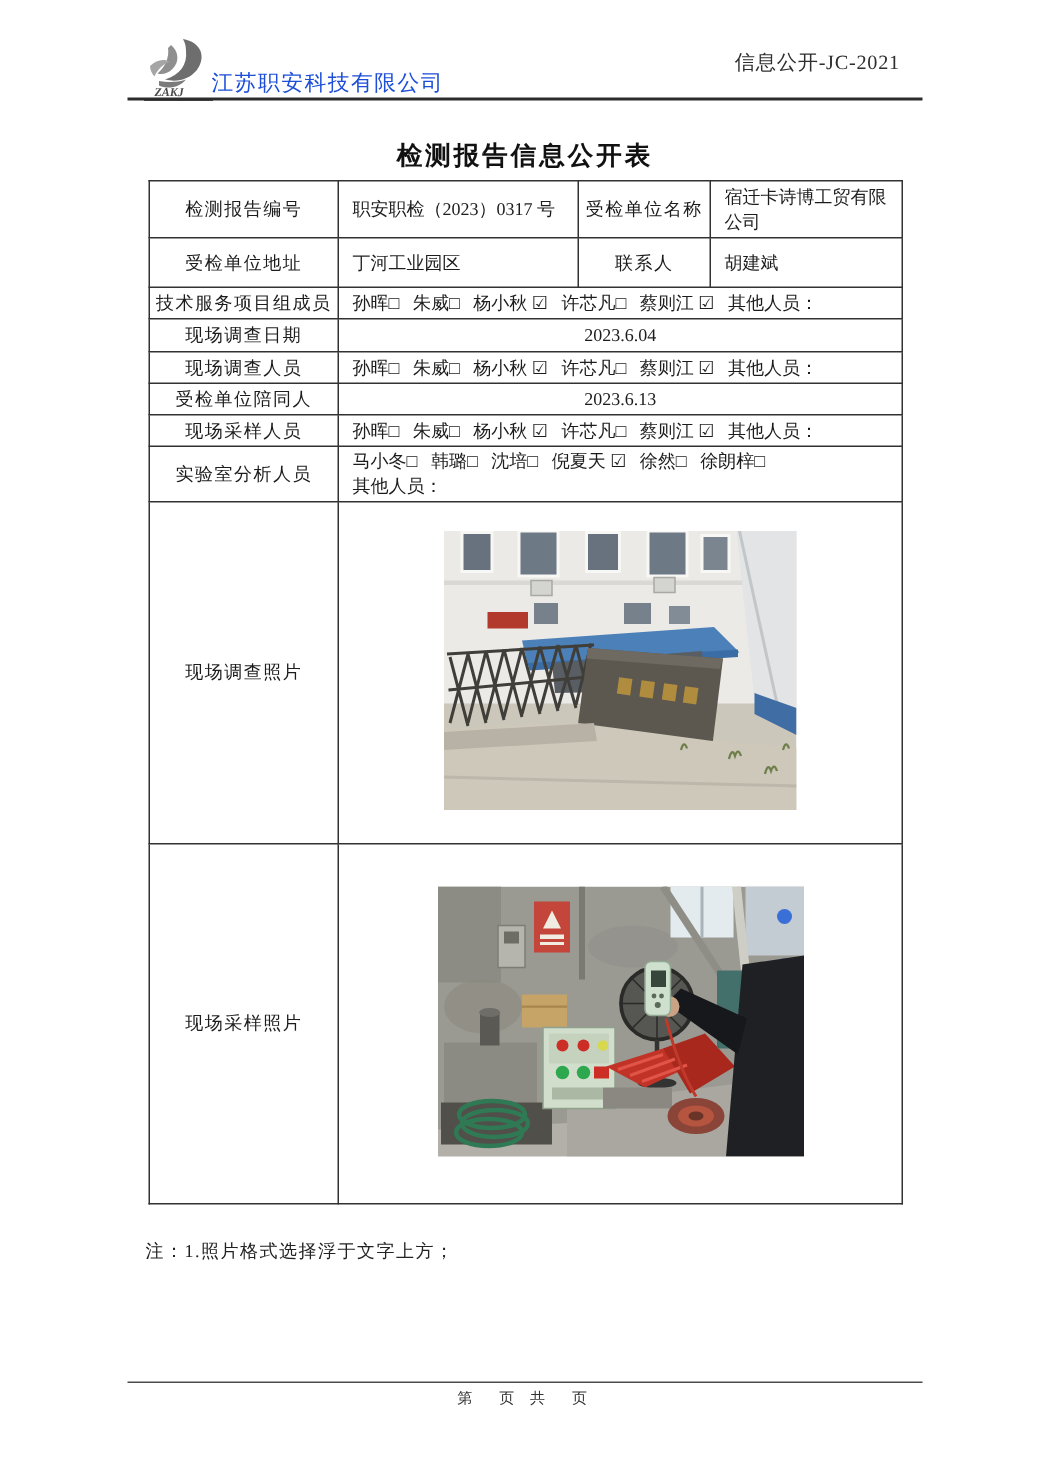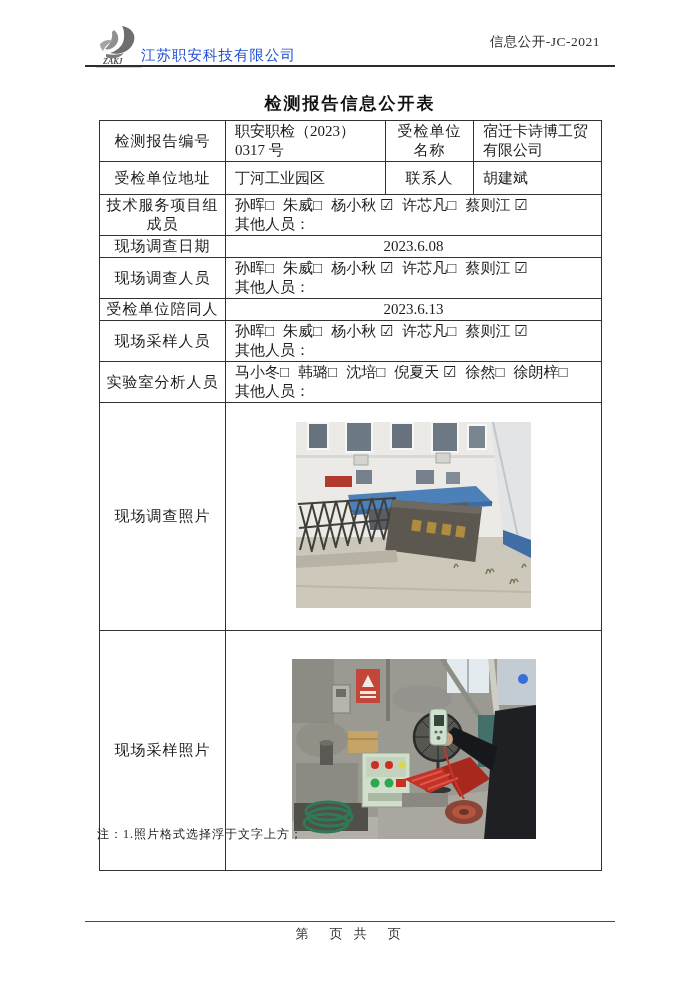--- a/index.html
+++ b/index.html
@@ -30,37 +30,37 @@
   
   .page-title {
     position: absolute; left: 0; top: 92px; width: 700px;
     text-align: center; font-size: 17px; font-weight: bold;
     letter-spacing: 2px; color: #111;
   }
   
   .info-table {
     position: absolute; left: 99px; top: 120px; width: 502px;
     border-collapse: collapse; table-layout: fixed;
-    font-size: 15px; color: #1c1c1c;
+    font-size: 12px; color: #1c1c1c;
   }
   .info-table td { border: 1px solid #323232; padding: 1px 4px; vertical-align: middle; }
   td.lbl { text-align: center; letter-spacing: 1px; }
   td.val { text-align: left; padding-left: 9px; }
   td.ctr { text-align: center; }
   td.photo-cell { text-align: center; vertical-align: middle; padding: 6px 0; }
   .members { display: inline; margin-top: 40px; }
   .member { margin-right: 9px; white-space: nowrap; }
   .others-inline { white-space: nowrap; }
   .h38 { height: 38px; } .h33 { height: 33px; margin-top: 42px; } .h21 { height: 21px; }
   .h22 { height: 22px; } .h34 { height: 34px; } .h23 { height: 23px; }
   .hp1 { height: 228px; } .hp2 { height: 240px; }
   
   .note-text { position: absolute; left: 97px; top: 826px; font-size: 12px; color: #222; letter-spacing: 1px; }
   .footer-rule { position: absolute; left: 85px; top: 921px; width: 530px; height: 1px; background: #4a4a4a; }
-  .footer-text { position: absolute; left: 0; top: 925px; width: 700px; text-align: center; font-size: 13px; color: #333; letter-spacing: 4px; }
+  .footer-text { position: absolute; left: 0; top: 925px; width: 700px; text-align: center; font-size: 10px; color: #333; letter-spacing: 4px; }
   .photo-frame { display: inline-block; line-height: 0; }
 </style>
 </head>
 <body>
 
 <div class="page">
 
   <div class="logo">
     <svg width="52" height="44" viewBox="0 0 52 44">
       <path d="M28 2 C40 4 44 14 37 23 C32 29 24 31 16 29 C26 26 31 19 30 10 C30 6 29 4 28 2 Z" fill="#6e6e6e"></path>
@@ -98,21 +98,21 @@
       <td class="val">胡建斌</td>
     </tr>
     <tr class="h21">
       <td class="lbl">技术服务项目组成员</td>
       <td class="val" colspan="3">
         <span class="members"><span class="member">孙晖□</span><span class="member">朱威□</span><span class="member">杨小秋 ☑</span><span class="member">许芯凡□</span><span class="member">蔡则江 ☑</span></span><span class="others-inline">其他人员：</span>
       </td>
     </tr>
     <tr class="h22">
       <td class="lbl">现场调查日期</td>
-      <td class="ctr" colspan="3">2023.6.08</td>
+      <td class="ctr" colspan="3">2023.6.04</td>
     </tr>
     <tr class="h21">
       <td class="lbl">现场调查人员</td>
       <td class="val" colspan="3">
         <span class="members"><span class="member">孙晖□</span><span class="member">朱威□</span><span class="member">杨小秋 ☑</span><span class="member">许芯凡□</span><span class="member">蔡则江 ☑</span></span><span class="others-inline">其他人员：</span>
       </td>
     </tr>
     <tr class="h21">
       <td class="lbl">受检单位陪同人</td>
       <td class="ctr" colspan="3">2023.6.13</td>

